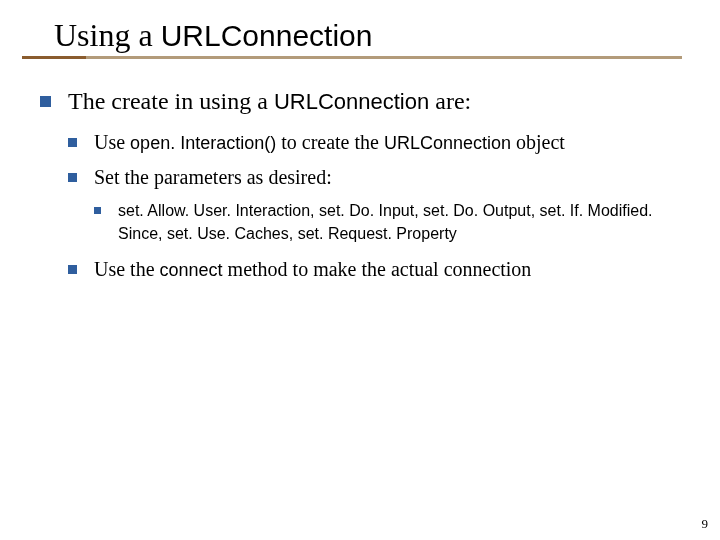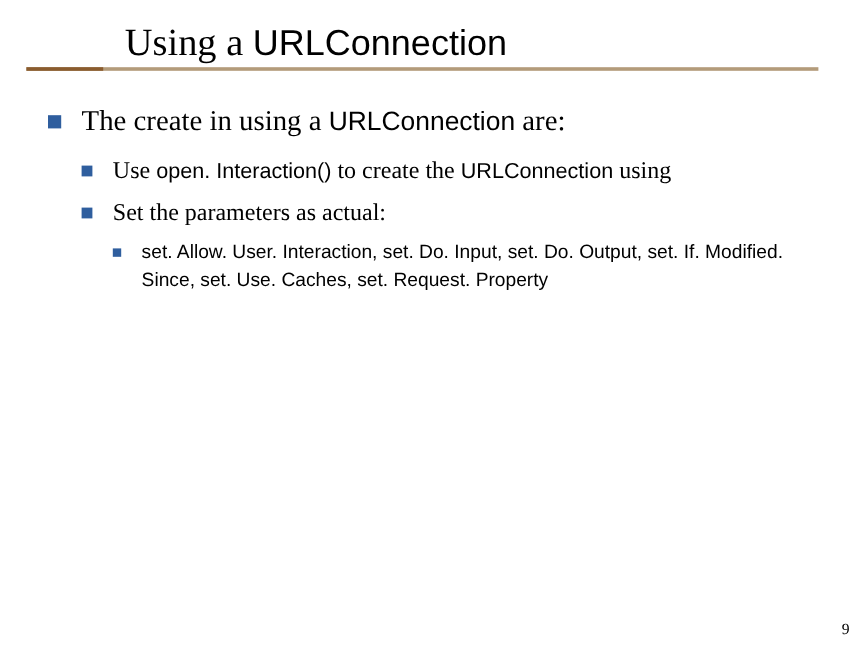--- a/index.html
+++ b/index.html
@@ -11,21 +11,21 @@
     font-family: "Times New Roman", Times, serif;
     color: #000;
     position: relative;
     overflow: hidden;
   }
   .sans {
     font-family: Verdana, Arial, sans-serif;
   }
   .title-wrap {
     position: relative;
-    padding: 18px 0 6px 104px;
+    padding: 18px 0 6px 54px;
   }
   .title {
     font-size: 32px;
     line-height: 1.1;
   }
   .title .sans {
     font-size: 30px;
   }
   .underline-partial {
     position: absolute;
@@ -116,30 +116,34 @@
 
 <div class="content">
   <ul class="lvl1">
     <li>
       <span class="bullet"></span>
       <span>The create in using a </span><span class="sans" style="font-size:22px">URLConnection</span><span> are:</span>
 
       <ul class="lvl2">
         <li>
           <span class="bullet"></span>
-          <span>Use </span><span class="sans" style="font-size:18px">open. Interaction()</span><span> to create the </span><span class="sans" style="font-size:18px">URLConnection</span><span> using</span>
+          <span>Use </span><span class="sans" style="font-size:18px">open. Interaction()</span><span> to create the </span><span class="sans" style="font-size:18px">URLConnection</span><span> object</span>
         </li>
         <li>
           <span class="bullet"></span>
-          <span>Set the parameters as actual:</span>
+          <span>Set the parameters as desired:</span>
           <ul class="lvl3">
             <li>
               <span class="bullet"></span>
               <span><span>set. Allow. User. Interaction</span>, <span>set. Do. Input</span>, <span>set. Do. Output</span>, <span>set. If. Modified. Since</span>, <span>set. Use. Caches</span>, <span>set. Request. Property</span></span>
             </li>
           </ul>
+        </li>
+        <li>
+          <span class="bullet"></span>
+          <span>Use the </span><span class="sans" style="font-size:18px">connect</span><span> method to make the actual connection</span>
         </li>
       </ul>
     </li>
   </ul>
 </div>
 
 <div class="page-num">9</div>
 
 </body></html>

